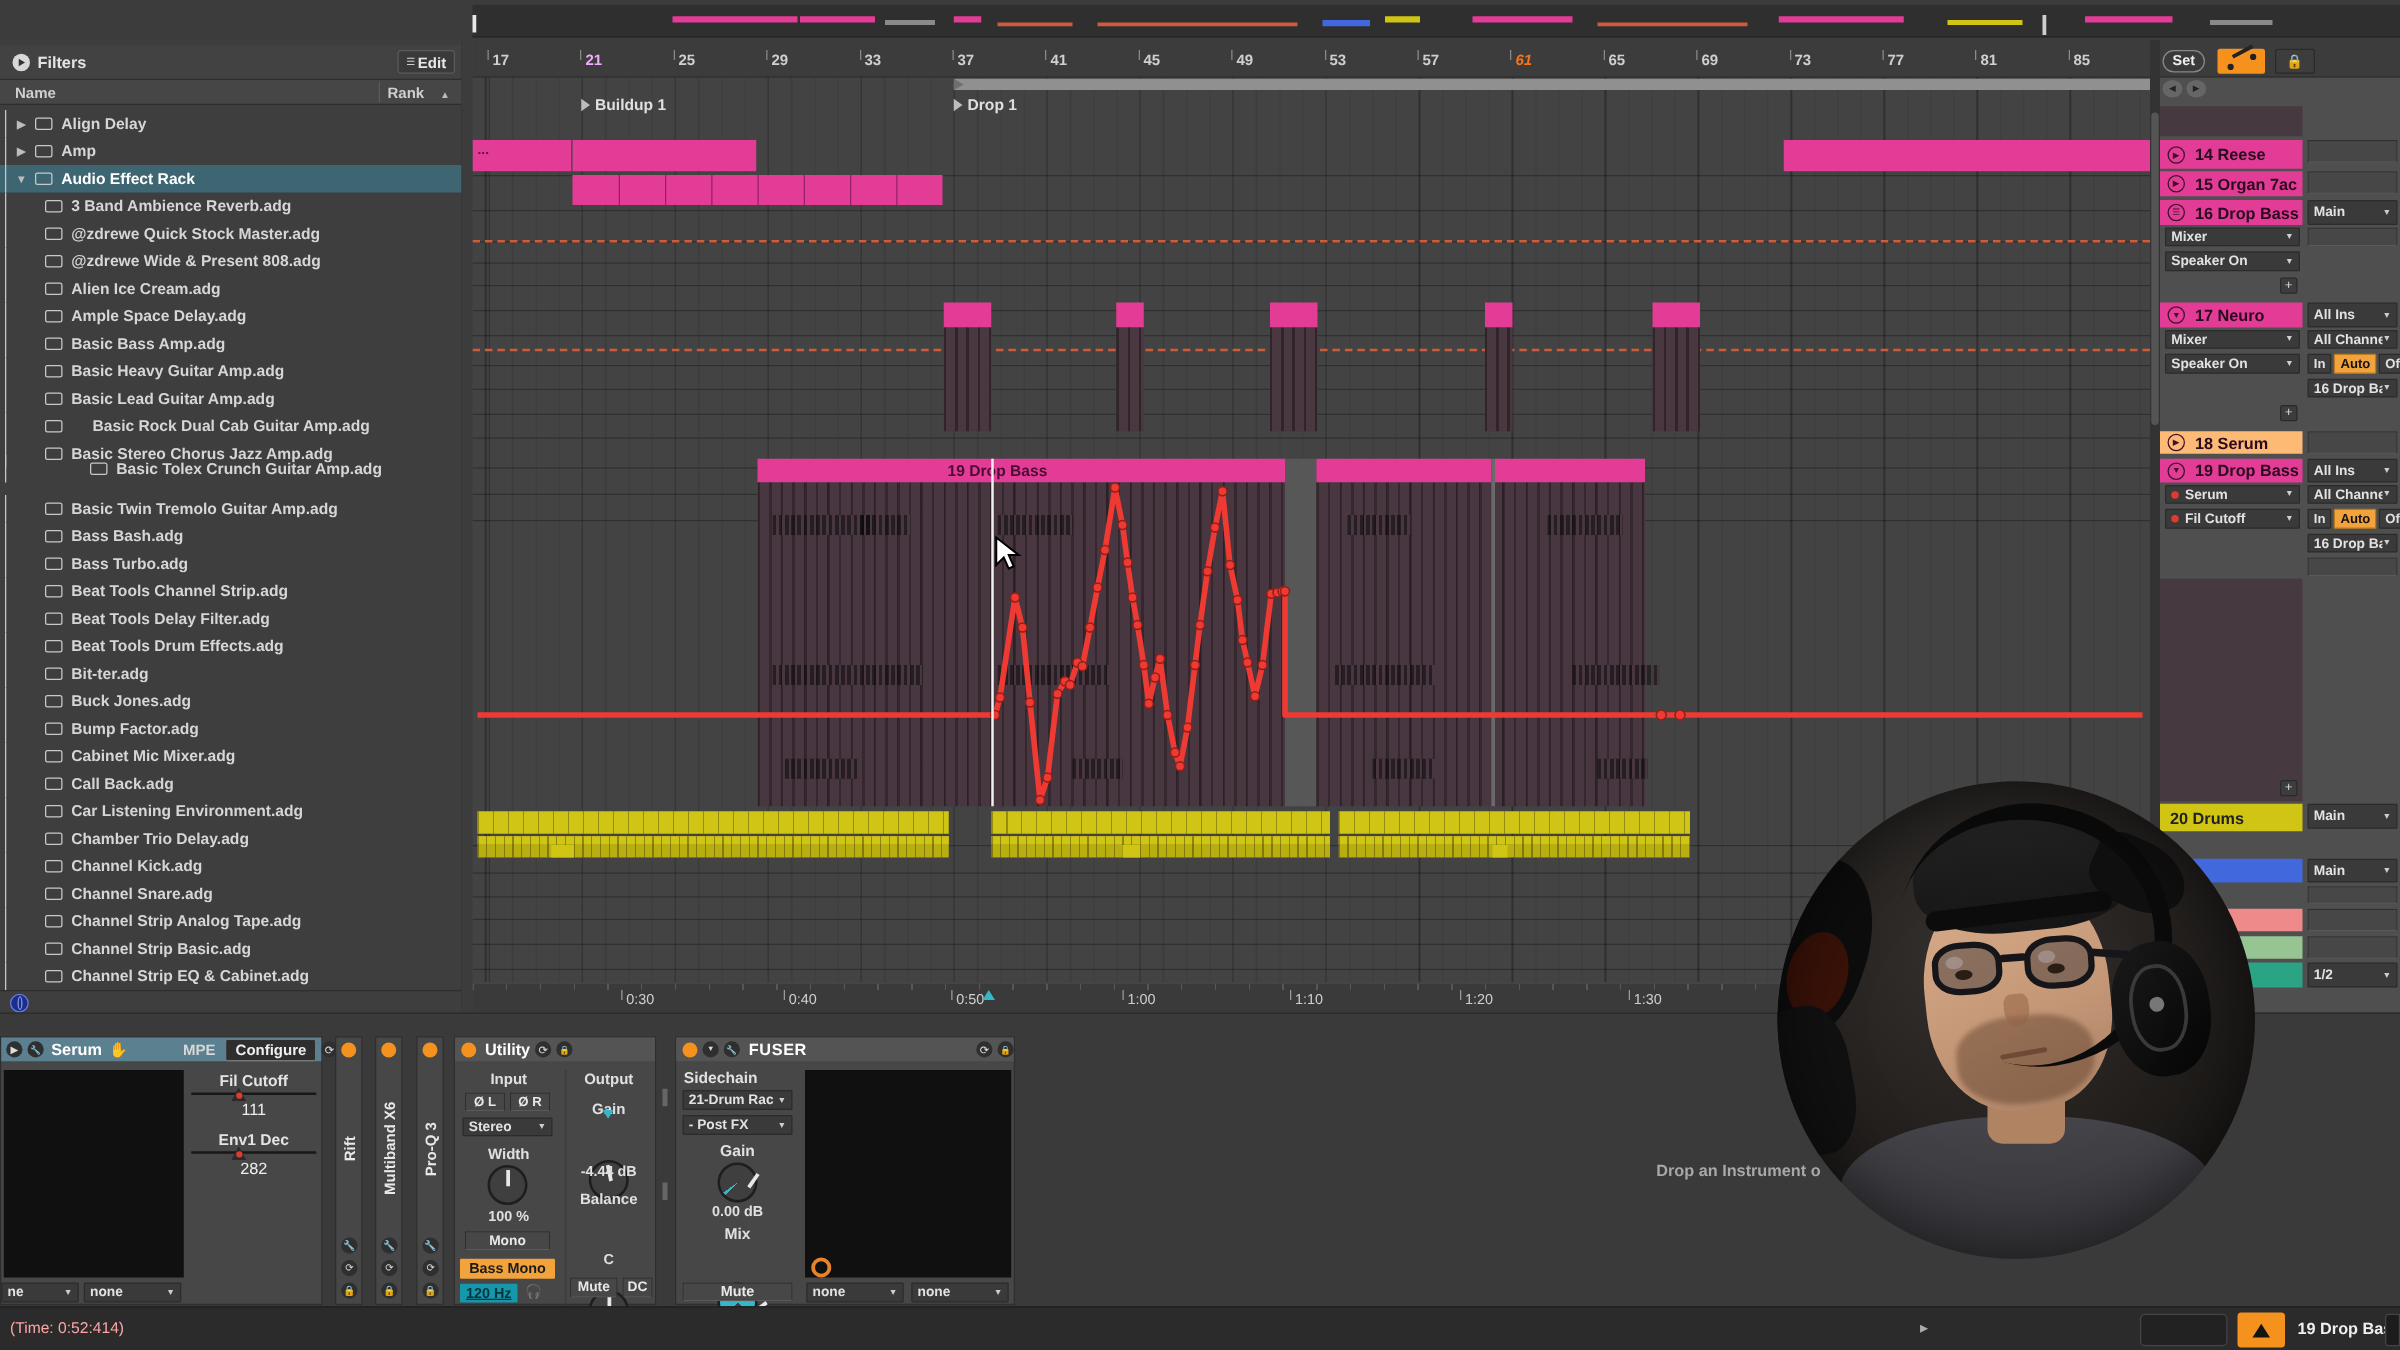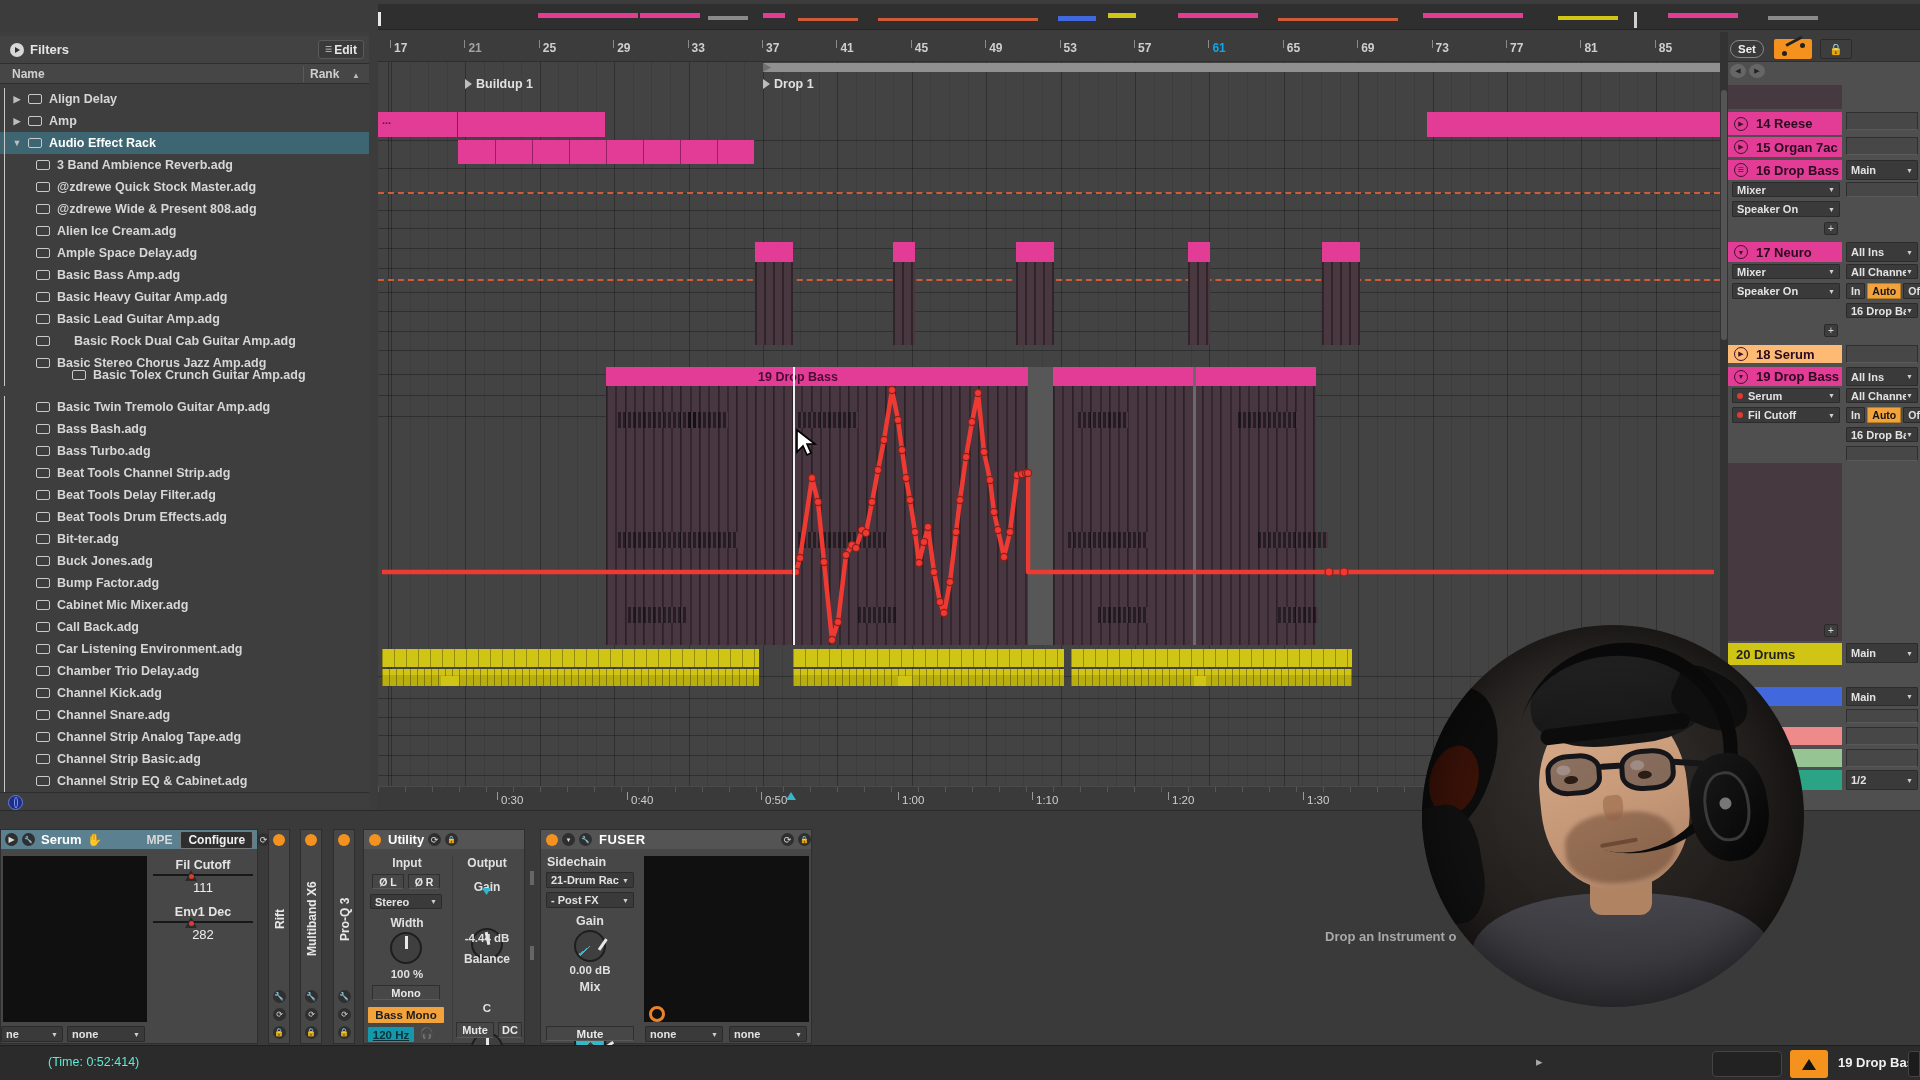--- a/index.html
+++ b/index.html
@@ -229,41 +229,41 @@
       <div class="abs" style="left: 0px; top: 760px; width: 369px; height: 1px; background: rgb(46, 46, 46);"></div>
       <div class="abs" style="left: 8px; top: 763px; width: 15px; height: 15px; border-radius: 50%; background: rgb(26, 47, 138); border: 1.5px solid rgb(106, 122, 223);">
         <div style="position:absolute;left:4.5px;top:1px;width:4px;height:11px;border:1px solid #8a97e8;border-radius:50%;box-sizing:border-box"></div>
       </div>
     </div>
     <div class="abs" style="left: 378px; top: 32px; width: 1342px; height: 778px; background: rgb(67, 67, 67); overflow: hidden;">
       <div class="abs" style="left: 0px; top: 0px; width: 1342px; height: 30px; background: rgb(60, 60, 60); border-bottom: 1px solid rgb(47, 47, 47);">
         <div class="abs" style="left: 12px; top: 8px; width: 1px; height: 8px; background: rgb(138, 138, 138);"></div>
         <div class="abs  txt" style="left: 16px; top: 9px; width: 34px; height: 14px; color: rgb(207, 207, 207); font-size: 12px; font-weight: bold;">17</div>
         <div class="abs" style="left: 86.4px; top: 8px; width: 1px; height: 8px; background: rgb(138, 138, 138);"></div>
-        <div class="abs  txt" style="left: 90.4px; top: 9px; width: 34px; height: 14px; color: #a3a3a3; font-size: 12px; font-weight: bold;">21</div>
+        <div class="abs  txt" style="left: 90.4px; top: 9px; width: 34px; height: 14px; color: #f0abfc; font-size: 12px; font-weight: bold;">21</div>
         <div class="abs" style="left: 160.8px; top: 8px; width: 1px; height: 8px; background: rgb(138, 138, 138);"></div>
         <div class="abs  txt" style="left: 164.8px; top: 9px; width: 34px; height: 14px; color: rgb(207, 207, 207); font-size: 12px; font-weight: bold;">25</div>
         <div class="abs" style="left: 235.2px; top: 8px; width: 1px; height: 8px; background: rgb(138, 138, 138);"></div>
         <div class="abs  txt" style="left: 239.2px; top: 9px; width: 34px; height: 14px; color: rgb(207, 207, 207); font-size: 12px; font-weight: bold;">29</div>
         <div class="abs" style="left: 309.6px; top: 8px; width: 1px; height: 8px; background: rgb(138, 138, 138);"></div>
         <div class="abs  txt" style="left: 313.6px; top: 9px; width: 34px; height: 14px; color: rgb(207, 207, 207); font-size: 12px; font-weight: bold;">33</div>
         <div class="abs" style="left: 384px; top: 8px; width: 1px; height: 8px; background: rgb(138, 138, 138);"></div>
         <div class="abs  txt" style="left: 388px; top: 9px; width: 34px; height: 14px; color: rgb(207, 207, 207); font-size: 12px; font-weight: bold;">37</div>
         <div class="abs" style="left: 458.4px; top: 8px; width: 1px; height: 8px; background: rgb(138, 138, 138);"></div>
         <div class="abs  txt" style="left: 462.4px; top: 9px; width: 34px; height: 14px; color: rgb(207, 207, 207); font-size: 12px; font-weight: bold;">41</div>
         <div class="abs" style="left: 532.8px; top: 8px; width: 1px; height: 8px; background: rgb(138, 138, 138);"></div>
         <div class="abs  txt" style="left: 536.8px; top: 9px; width: 34px; height: 14px; color: rgb(207, 207, 207); font-size: 12px; font-weight: bold;">45</div>
         <div class="abs" style="left: 607.2px; top: 8px; width: 1px; height: 8px; background: rgb(138, 138, 138);"></div>
         <div class="abs  txt" style="left: 611.2px; top: 9px; width: 34px; height: 14px; color: rgb(207, 207, 207); font-size: 12px; font-weight: bold;">49</div>
         <div class="abs" style="left: 681.6px; top: 8px; width: 1px; height: 8px; background: rgb(138, 138, 138);"></div>
         <div class="abs  txt" style="left: 685.6px; top: 9px; width: 34px; height: 14px; color: rgb(207, 207, 207); font-size: 12px; font-weight: bold;">53</div>
         <div class="abs" style="left: 756px; top: 8px; width: 1px; height: 8px; background: rgb(138, 138, 138);"></div>
         <div class="abs  txt" style="left: 760px; top: 9px; width: 34px; height: 14px; color: rgb(207, 207, 207); font-size: 12px; font-weight: bold;">57</div>
         <div class="abs" style="left: 830.4px; top: 8px; width: 1px; height: 8px; background: rgb(138, 138, 138);"></div>
-        <div class="abs  txt" style="left: 834.4px; top: 9px; width: 34px; height: 14px; color: #0ea5e9; font-size: 12px; font-weight: bold;">61</div>
+        <div class="abs  txt" style="left: 834.4px; top: 9px; width: 34px; height: 14px; color: #f97316; font-size: 12px; font-weight: bold; font-style: italic;">61</div>
         <div class="abs" style="left: 904.8px; top: 8px; width: 1px; height: 8px; background: rgb(138, 138, 138);"></div>
         <div class="abs  txt" style="left: 908.8px; top: 9px; width: 34px; height: 14px; color: rgb(207, 207, 207); font-size: 12px; font-weight: bold;">65</div>
         <div class="abs" style="left: 979.2px; top: 8px; width: 1px; height: 8px; background: rgb(138, 138, 138);"></div>
         <div class="abs  txt" style="left: 983.2px; top: 9px; width: 34px; height: 14px; color: rgb(207, 207, 207); font-size: 12px; font-weight: bold;">69</div>
         <div class="abs" style="left: 1053.6px; top: 8px; width: 1px; height: 8px; background: rgb(138, 138, 138);"></div>
         <div class="abs  txt" style="left: 1057.6px; top: 9px; width: 34px; height: 14px; color: rgb(207, 207, 207); font-size: 12px; font-weight: bold;">73</div>
         <div class="abs" style="left: 1128px; top: 8px; width: 1px; height: 8px; background: rgb(138, 138, 138);"></div>
         <div class="abs  txt" style="left: 1132px; top: 9px; width: 34px; height: 14px; color: rgb(207, 207, 207); font-size: 12px; font-weight: bold;">77</div>
         <div class="abs" style="left: 1202.4px; top: 8px; width: 1px; height: 8px; background: rgb(138, 138, 138);"></div>
         <div class="abs  txt" style="left: 1206.4px; top: 9px; width: 34px; height: 14px; color: rgb(207, 207, 207); font-size: 12px; font-weight: bold;">81</div>
@@ -728,21 +728,21 @@
           <div class="abs arr" style="position: static;">▼</div>
         </div>
         <div class="abs ddw" style="left: 188px; top: 196px; width: 78px; height: 16px;">
           <div class="abs txt" style="position: static;">none</div>
           <div class="abs arr" style="position: static;">▼</div>
         </div>
       </div>
       <div class="abs  txt" style="left: 1325px; top: 118px; width: 220px; height: 16px; color: rgb(168, 168, 168); font-size: 13px; font-weight: bold;">Drop an Instrument o</div>
     </div>
     <div class="abs" style="left: 0px; top: 1045px; width: 1920px; height: 35px; background: rgb(43, 43, 43); border-top: 1px solid rgb(31, 31, 31);">
-      <div class="abs  txt" style="left: 8px; top: 9px; width: 200px; height: 16px; color: #5eead4; font-size: 12.5px; margin-left: 40px;">(Time: 0:52:414)</div>
+      <div class="abs  txt" style="left: 8px; top: 9px; width: 200px; height: 16px; color: #fca5a5; font-size: 12.5px;">(Time: 0:52:414)</div>
       <div class="abs  txt" style="left: 1536px; top: 8px; width: 14px; height: 18px; color: rgb(170, 170, 170); font-size: 13px;">▸</div>
       <div class="abs" style="left: 1712px; top: 5px; width: 70px; height: 26px; background: rgb(34, 34, 34); border: 1px solid rgb(69, 69, 69); border-radius: 4px;"></div>
       <div class="abs" style="left: 1790px; top: 4px; width: 38px; height: 28px; background: rgb(245, 146, 30); border-radius: 3px; display: flex; align-items: center; justify-content: center;">
         <div class="abs" style="position: static; width: 0px; height: 0px; border-left: 7px solid transparent; border-right: 7px solid transparent; border-bottom: 11px solid rgb(20, 20, 20);"></div>
       </div>
       <div class="abs  txt" style="left: 1838px; top: 9px; width: 76px; height: 16px; color: rgb(240, 240, 240); font-size: 13px; font-weight: bold;">19 Drop Bass</div>
       <div class="abs" style="left: 1908px; top: 5px; width: 12px; height: 26px; background: rgb(28, 28, 28); border: 1px solid rgb(68, 68, 68); border-radius: 3px 0px 0px 3px;"></div>
     </div>
     <div class="abs" style="left: 1422px; top: 625px; width: 382px; height: 382px; border-radius: 50%; overflow: hidden; z-index: 80; background: radial-gradient(circle at 42% 35%, rgb(52, 49, 46) 0%, rgb(33, 30, 28) 55%, rgb(20, 18, 16) 100%);">
       <div class="abs" style="left: -18px; top: 60px; width: 90px; height: 150px; background: rgb(13, 13, 13); border-radius: 40% 50% 45%; transform: rotate(18deg);"></div>

